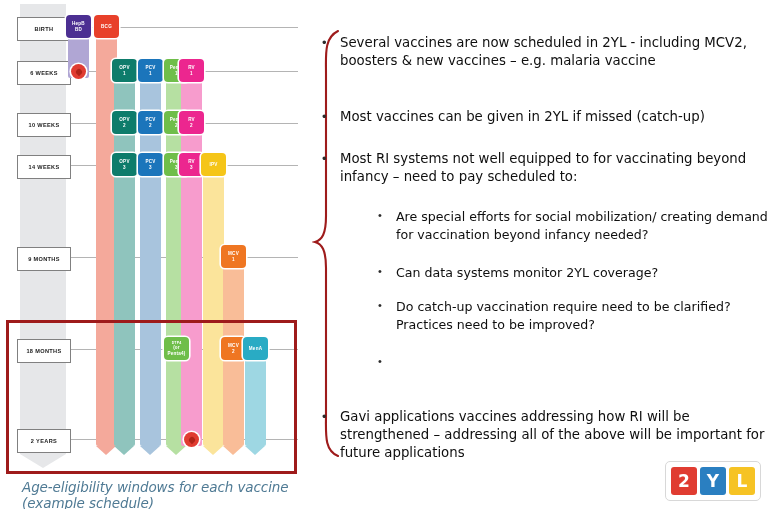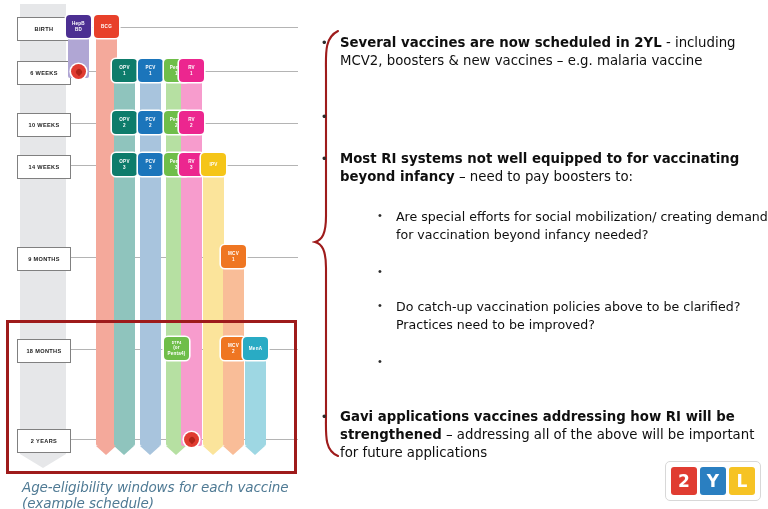--- a/index.html
+++ b/index.html
@@ -57,21 +57,21 @@
         font-style:italic;font-size:13.5px;color:#4f7a94;letter-spacing:-.1px;}
 
   
   #textcol{position:absolute;left:322px;top:24px;width:446px;height:440px;}
   .blt{position:absolute;display:flex;align-items:flex-start;}
   .dot{flex:0 0 auto;color:#2b2b2b;font-size:13px;line-height:1.35;
        width:18px;text-align:left;}
   .dot.sub{font-size:11px;}
   .txt{font-family:"DejaVu Sans", sans-serif;font-size:13.3px;line-height:1.36;color:#0f0f0f;}
   .txt.sub{font-size:12.6px;line-height:1.45;}
-  .txt b{font-weight:bold;}
+  .txt b{font-weight:normal;}
 
   
   #brace{position:absolute;left:312px;top:28px;width:30px;height:430px;}
 
   
   #logo{position:absolute;left:665px;top:461px;width:96px;height:40px;
         background:#fff;border:1.6px solid #d8d8d8;border-radius:5px;
         display:flex;align-items:center;justify-content:center;gap:3px;padding:0 4px;
         box-sizing:border-box;}
   .lg{width:26px;height:28px;border-radius:3px;display:flex;align-items:center;
@@ -206,35 +206,37 @@
     <path d="M26 3 C12 10 14 26 14 46 L14 188 C14 206 10 212 3 214 C10 216 14 222 14 240 L14 386 C14 406 12 422 26 428" fill="none" stroke="#9e1b1b" stroke-width="2.1" stroke-linecap="round"></path>
   </svg>
 
   <div id="textcol">
       <div class="blt" style="top: 10px; left: 0px; width: 446px;">
         <span class="dot">•</span>
         <span class="txt"><b>Several vaccines are now scheduled in 2YL</b><span>  - including MCV2, boosters &amp; new vaccines – e.g. malaria vaccine</span></span>
       </div>
       <div class="blt" style="top: 84px; left: 0px; width: 446px;">
         <span class="dot">•</span>
+        <span class="txt"><b>Most vaccines can be given in 2YL</b><span> if missed (catch-up)</span></span>
       </div>
       <div class="blt" style="top: 126px; left: 0px; width: 446px;">
         <span class="dot">•</span>
-        <span class="txt"><b>Most RI systems not well equipped to for vaccinating beyond infancy</b><span> – need to pay boosters to:</span></span>
+        <span class="txt"><b>Most RI systems not well equipped to for vaccinating beyond infancy</b><span> – need to pay scheduled to:</span></span>
       </div>
       <div class="blt" style="top: 184px; left: 56px; width: 392px;">
         <span class="dot sub">•</span>
         <span class="txt sub"><span>Are special efforts for social mobilization/ creating demand for vaccination beyond infancy needed?</span></span>
       </div>
       <div class="blt" style="top: 240px; left: 56px; width: 392px;">
         <span class="dot sub">•</span>
+        <span class="txt sub"><span>Can data systems monitor 2YL coverage?</span></span>
       </div>
       <div class="blt" style="top: 274px; left: 56px; width: 392px;">
         <span class="dot sub">•</span>
-        <span class="txt sub"><span>Do catch-up vaccination policies above to be clarified?  Practices need to be improved?</span></span>
+        <span class="txt sub"><span>Do catch-up vaccination require need to be clarified?  Practices need to be improved?</span></span>
       </div>
       <div class="blt" style="top: 330px; left: 56px; width: 392px;">
         <span class="dot sub">•</span>
       </div>
       <div class="blt" style="top: 384px; left: 0px; width: 446px;">
         <span class="dot">•</span>
         <span class="txt"><b>Gavi applications vaccines addressing how RI will be strengthened</b><span> – addressing all of the above will be important for future applications</span></span>
       </div>
     </div>
 

